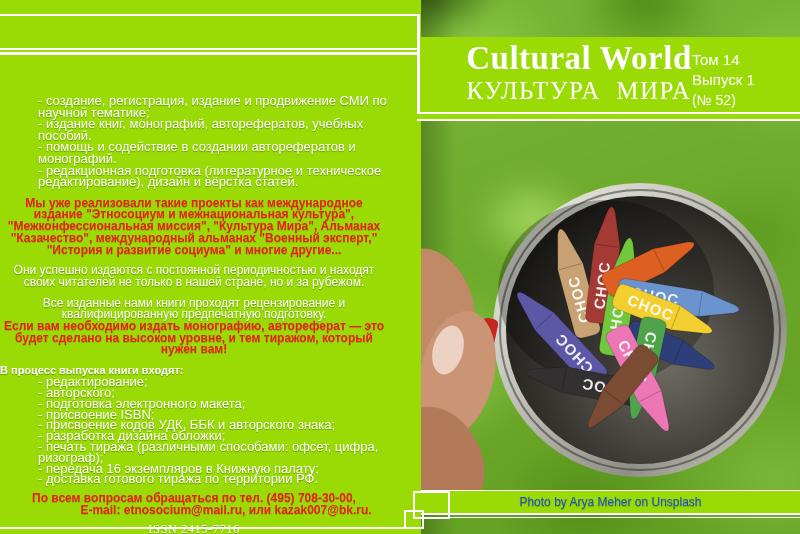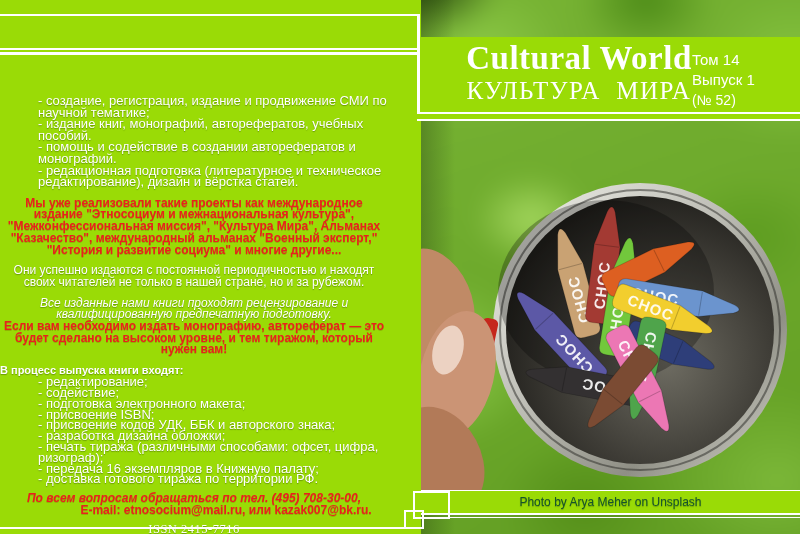--- a/index.html
+++ b/index.html
@@ -14,21 +14,21 @@
   }
   
   .left-page{position:absolute;left:0;top:0;width:421px;height:534px;background:var(--green);}
   .back-content{position:absolute;left:0;top:95px;width:421px;color:#fff;}
   .c{width:388px;text-align:center;}
   .white-txt{color:#fff;text-shadow:0 1px 1px rgba(45,75,0,.45);}
   .red-txt{color:var(--red);font-weight:bold;text-shadow:0 1px 0 rgba(110,20,0,.2);}
   .back-heading{font-size:11.5px;font-weight:bold;line-height:13.5px;margin:0 0 7px;}
   .svc{font-size:13px;line-height:11.6px;list-style:none;margin:0 0 10px;padding:0 6px 0 38px;}
   .para{font-size:12px;line-height:11.7px;margin:0;}
-  .mb9{margin-bottom:9px;} .mb8{margin-bottom:8px;} .mb0{margin-bottom:0;font-style:italic;} .mb5{padding-left:32px;}
+  .mb9{margin-bottom:9px;} .mb8{margin-bottom:8px;} .mb0{margin-bottom:0;} .mb5{padding-left:32px;}
   .process-title{font-size:11px;font-weight:bold;line-height:12px;margin:8px 0 1px;}
   .proc{font-size:13px;line-height:10.8px;list-style:none;margin:0 0 8px;padding:0 6px 0 38px;}
   .issn{font-family:"Liberation Serif","DejaVu Serif",serif;font-size:12.5px;letter-spacing:.5px;margin-top:5px;}
   
   .right-page{position:absolute;left:421px;top:0;width:379px;height:534px;}
   .photo{position:absolute;inset:0;overflow:hidden;background:#6fae2b;}
   .photo::before{
     content:"";position:absolute;inset:-30px;filter:blur(11px);
     background:
       radial-gradient(100px 75px at 8% 2%, #24420b 0%, rgba(36,66,11,0) 75%),
@@ -59,21 +59,21 @@
   .hline-f2{left:0;top:52px;width:419px;height:3px;}
   .vline{left:417px;top:14px;width:2.5px;height:98px;}
   .hline-bottom{left:0;top:527px;width:421px;height:2px;}
   .band-underline{position:absolute;left:417px;top:112px;width:383px;height:5px;background:var(--green);border-top:2px solid #fff;border-bottom:2px solid #fff;z-index:6;}
   .rect-a{position:absolute;left:413px;top:491px;width:33px;height:24px;border:2px solid #fff;z-index:7;}
   .rect-b{position:absolute;left:404px;top:510px;width:16px;height:15px;border:2px solid #fff;z-index:7;}
   
   .credit{position:absolute;left:421px;top:490px;width:379px;height:22px;background:var(--green);
     border-top:1.5px solid #fff;border-bottom:2px solid #fff;display:flex;align-items:center;justify-content:center;z-index:5;}
   .credit::after{content:"";position:absolute;left:0;right:0;bottom:-5px;height:1.5px;background:#fff;}
-  .credit-text{color:#14532d;font-size:12px;text-shadow:0 1px 1px rgba(45,75,0,.4);}
+  .credit-text{color:#1d4ed8;font-size:12px;text-shadow:0 1px 1px rgba(45,75,0,.4);}
 </style>
 </head>
 <body>
 
 <div class="spread">
 
   <section class="left-page">
     <div class="back-content">
       <ul class="svc white-txt">
           <li>- создание, регистрация, издание и продвижение СМИ по научной тематике;</li>
@@ -81,21 +81,21 @@
           <li>- помощь и содействие в создании авторефератов и монографий.</li>
           <li>- редакционная подготовка (литературное и техническое редактирование), дизайн и вёрстка статей.</li>
         </ul>
       <p class="para red-txt c mb9">Мы уже реализовали такие проекты как международное издание "Этносоциум и межнациональная культура",  "Межконфессиональная миссия", "Культура Мира", Альманах "Казачество", международный альманах "Военный эксперт," "История и развитие социума" и многие другие...</p>
       <p class="para white-txt c mb9">Они успешно издаются с постоянной периодичностью и находят своих читателей не только в нашей стране, но и за рубежом.</p>
       <p class="para white-txt c mb0">Все изданные нами книги проходят рецензирование и квалифицированную предпечатную подготовку.</p>
       <p class="para red-txt c mb8">Если вам необходимо издать монографию, автореферат — это будет сделано на высоком уровне, и тем тиражом, который нужен вам!</p>
       <div class="process-title white-txt">В процесс выпуска книги входят:</div>
       <ul class="proc white-txt">
           <li>- редактирование;</li>
-          <li>- содействие;</li>
+          <li>- авторского;</li>
           <li>- подготовка электронного макета;</li>
           <li>- присвоение ISBN;</li>
           <li>- присвоение кодов УДК, ББК и авторского знака;</li>
           <li>- разработка дизайна обложки;</li>
           <li>- печать тиража (различными способами: офсет, цифра, ризограф);</li>
           <li>- передача 16 экземпляров в Книжную палату;</li>
           <li>- доставка готового тиража по территории РФ.</li>
         </ul>
       <p class="para red-txt c mb0">По всем вопросам обращаться по тел. (495) 708-30-00,</p>
       <p class="para red-txt c mb5">E-mail: etnosocium@mail.ru, или kazak007@bk.ru.</p>

